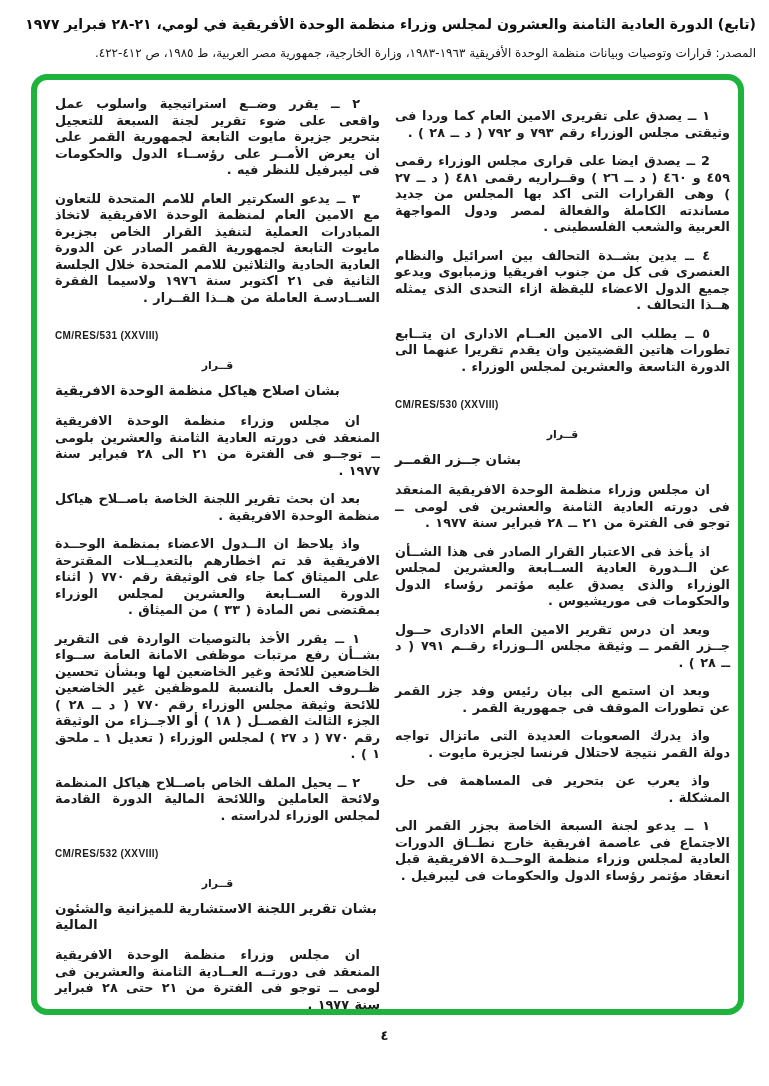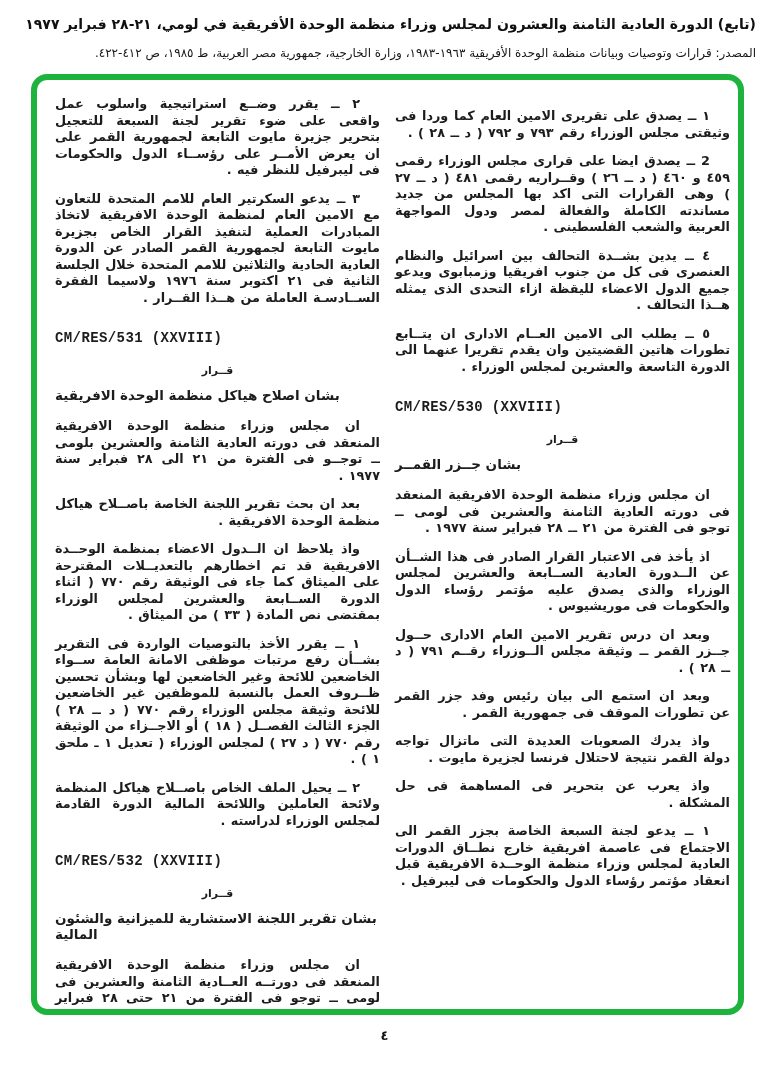--- a/index.html
+++ b/index.html
@@ -47,22 +47,22 @@
     text-align:justify;
     font-size:12.8px;
     line-height:16.5px;
     margin:0 0 12px 0;
     text-indent:20px;
     word-spacing:1px;
   }
   .ref{
     direction:ltr;
     text-align:left;
-    font-family:Liberation Mono, monospace;
-    font-size:14px;
+    font-family:Liberation Sans, sans-serif;
+    font-size:10px;
     letter-spacing:0.4px;
     margin:24px 0 18px 0;
   }
   .heading{
     text-align:center;
     font-size:11px;
     margin:0 0 10px 0;
   }
   .subheading{
     text-align:left;

